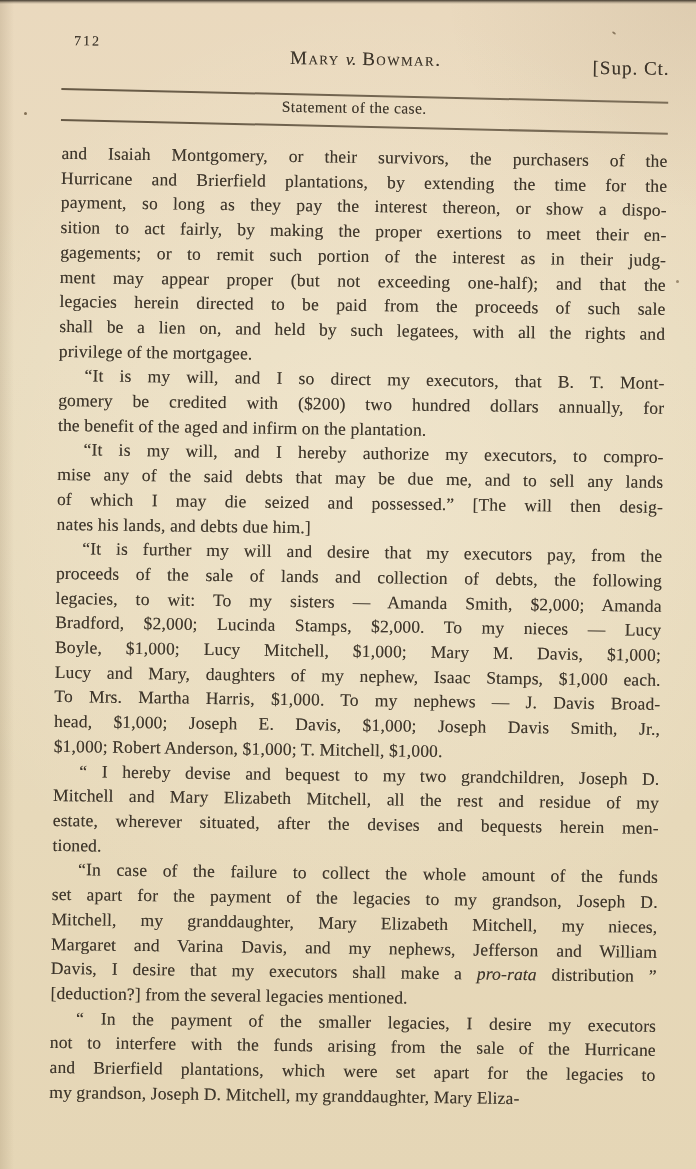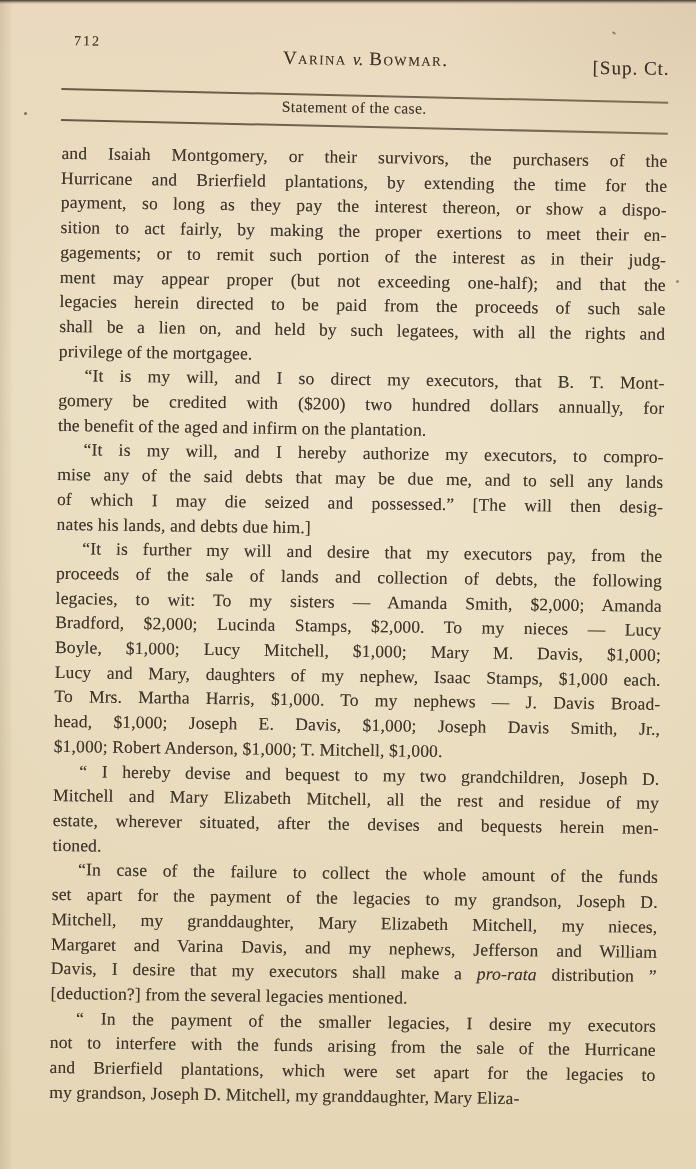--- a/index.html
+++ b/index.html
@@ -75,21 +75,21 @@
   <div class="scan-top-edge"></div>
   <div class="speck speck-a"></div>
   <div class="speck speck-b"></div>
   <div class="speck speck-c"></div>
 
   <div id="content">
 
     <div class="page-number">712</div>
 
     <div class="case-title">
-      <span class="party">Varina</span><span class="versus">v.</span><span class="party">Bowmar.</span>
+      <span class="party">Mary</span><span class="versus">v.</span><span class="party">Bowmar.</span>
     </div>
 
     <div class="court-ref">[Sup. Ct.</div>
 
     <div class="rule rule-top"></div>
 
     <div class="running-head">Statement of the case.</div>
 
     <div class="rule rule-bottom"></div>
 

